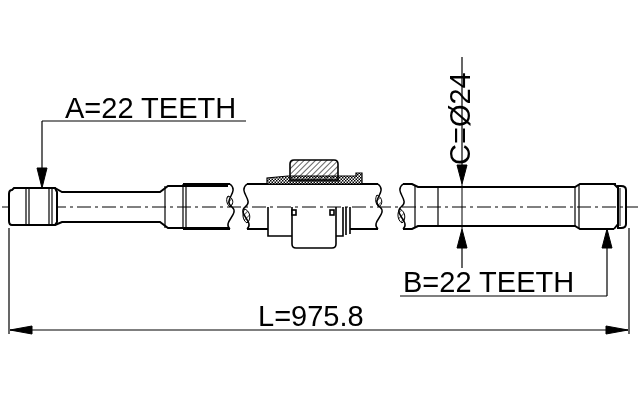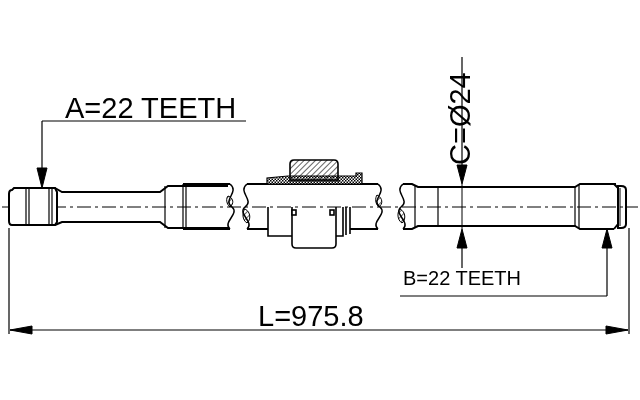--- a/index.html
+++ b/index.html
@@ -6,21 +6,21 @@
     body { width: 640px; height: 400px; overflow: hidden; position: relative; }
     #drawing { position: absolute; left: 0; top: 0; width: 640px; height: 400px; }
     .label {
       position: absolute;
       font-family: "Liberation Sans", sans-serif;
       color: #000;
       white-space: nowrap;
       line-height: 1;
     }
     .lbl-a { left: 46px; top: 94px; font-size: 29px; margin-left: 19px; }
-    .lbl-b { left: 403px; top: 268px; font-size: 20px; }
+    .lbl-b { left: 403px; top: 268px; font-size: 29px; }
     .lbl-l { left: 258px; top: 302px; font-size: 29px; }
     .lbl-c {
       left: 446px; top: 98px; font-size: 29px;
       transform-origin: 0 0;
       transform: rotate(-90deg);
       top: 165px;
     }
   </style>
 </head>
 <body>

